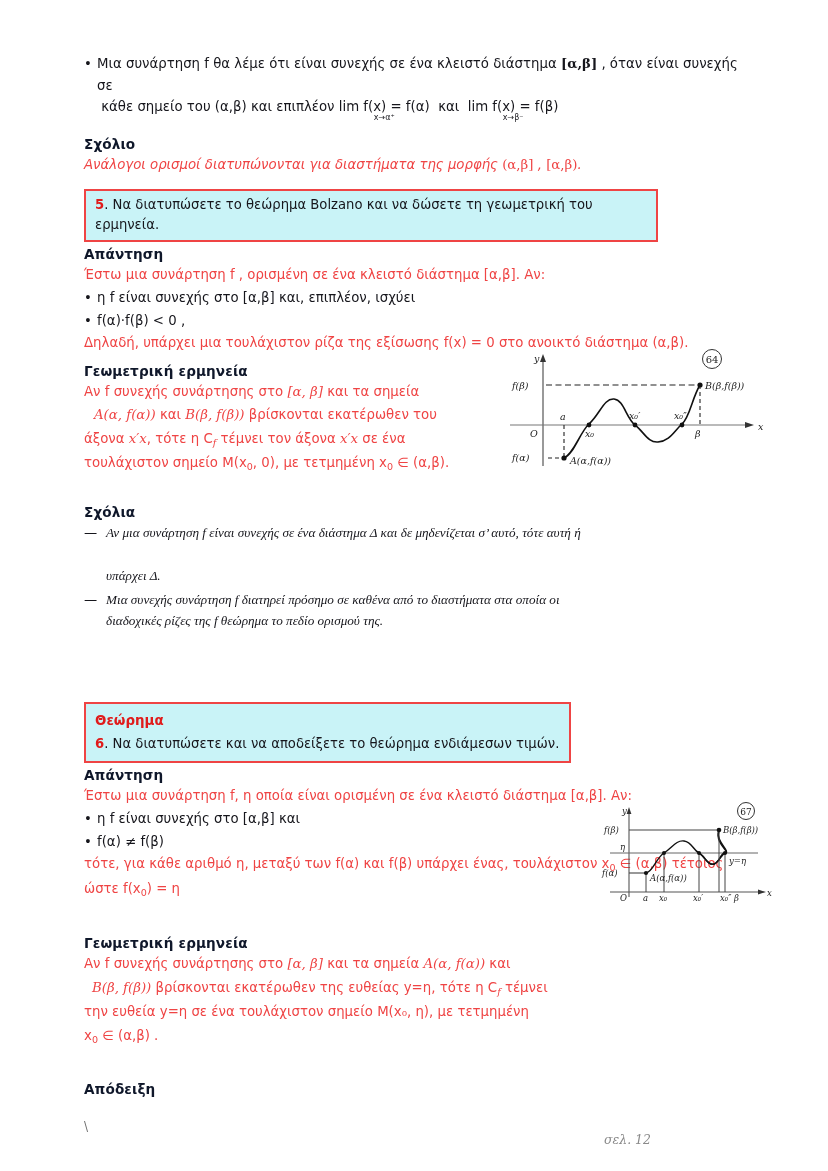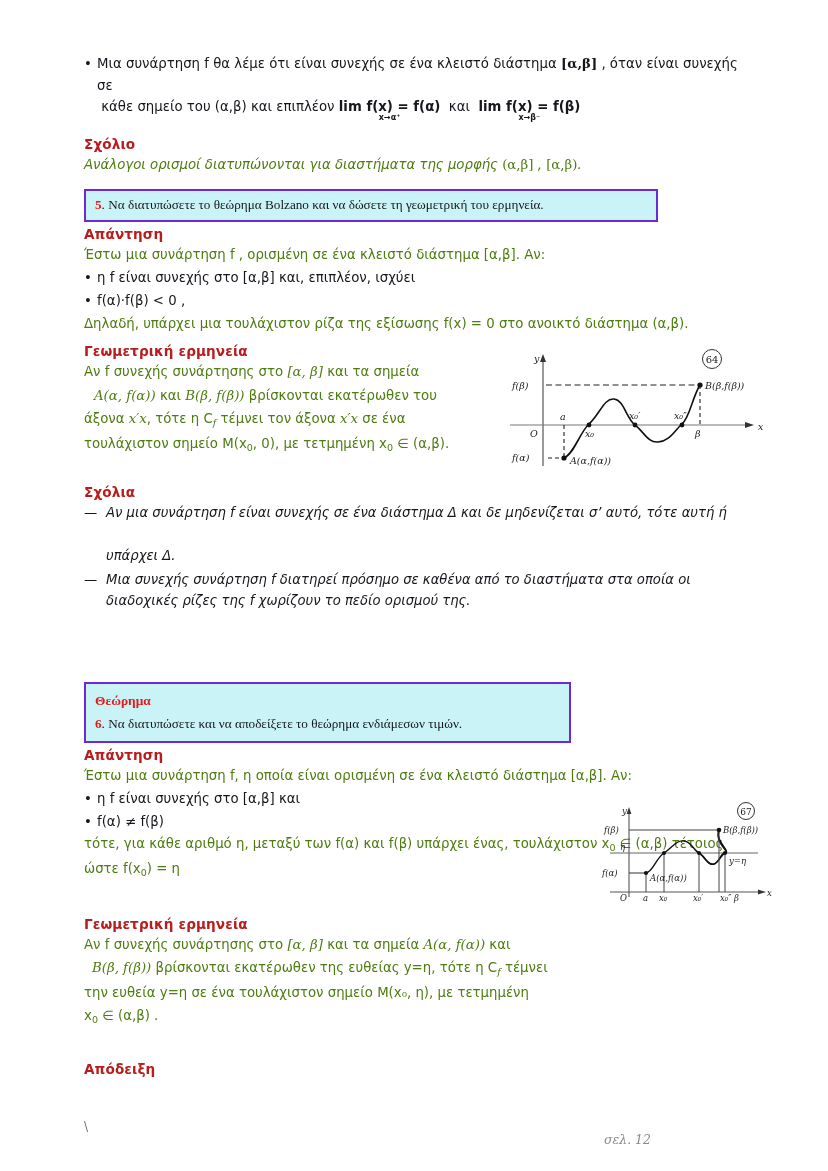--- a/index.html
+++ b/index.html
@@ -27,40 +27,40 @@
     left: 84px;
     top: 52px;
     width: 672px;
   }
 
   
   .para {
     font-size: 13.3px;
     line-height: 1.62;
     margin: 0 0 2px 0;
-    color: #4d7c0f;
+    color: #ef4444;
   }
   .bullet-row {
     display: flex;
     align-items: flex-start;
     font-size: 13.3px;
     line-height: 1.62;
     margin: 1px 0 1px 0;
   }
   .bullet-dot {
     flex: 0 0 auto;
     width: 13px;
     font-size: 13.3px;
     line-height: 1.62;
     text-align: left;
   }
   .bullet-body { flex: 1 1 auto; }
 
   .heading-blue {
-    color: #b91c1c;
+    color: #0f172a;
     font-size: 13.6px;
     font-weight: bold;
     margin: 9px 0 2px 0;
     letter-spacing: 0.1px;
   }
   .heading-blue.tight { margin-top: 0; }
 
   .italic-note {
     font-style: italic;
     font-size: 13.3px;
@@ -69,44 +69,42 @@
 
   
   .mi { font-family: "DejaVu Serif", serif; font-style: italic; }
   .mser { font-family: "DejaVu Serif", serif; }
   .sub { font-size: 0.72em; vertical-align: -0.32em; }
   .limwrap {
     display: inline-block;
     position: relative;
     text-align: center;
     vertical-align: baseline;
-    font-weight: bold;
   }
   .limwrap .limtop { display: block; line-height: 1.1; }
   .limwrap .limbot {
     display: block;
     font-size: 8px;
     line-height: 1;
     position: absolute;
     left: 0; right: 0;
     top: 100%;
     margin-top: -1px;
     white-space: nowrap;
   }
 
   
   .qbox {
-    border: 2px solid #6d28d9;
+    border: 2px solid #ef4444;
     background: #c9f3f7;
     box-sizing: border-box;
     padding: 4px 8px 5px 9px;
     margin: 14px 0 4px 0;
     font-size: 13.2px;
     line-height: 1.5;
-    font-family: Liberation Serif, serif;
   }
   .qbox.theorem { padding-top: 7px; padding-bottom: 7px; }
   .qnum { color: #e01b1b; font-weight: bold; }
   .theorem-title {
     color: #e01b1b;
     font-weight: bold;
     font-size: 13.4px;
     display: block;
     margin-bottom: 3px;
   }
@@ -147,21 +145,21 @@
     font-style: italic;
     font-size: 13.2px;
     line-height: 1.63;
     margin-top: 2px;
   }
   .dash-mark {
     flex: 0 0 auto;
     width: 22px;
     font-style: normal;
   }
-  .dash-body { flex: 1 1 auto; }
+  .dash-body { flex: 1 1 auto; font-family: Liberation Serif, serif; }
   .spacer-sm { height: 8px; }
   .spacer-md { height: 18px; }
   .spacer-lg { height: 30px; }
 </style>
 </head>
 <body>
 
 <div class="page">
 
   <div class="content">
@@ -239,21 +237,21 @@
         <span>Αν μια συνάρτηση f είναι συνεχής σε ένα διάστημα Δ και δε μηδενίζεται σ’ αυτό, τότε αυτή ή</span><br>
         <br>
         <span>υπάρχει Δ.</span>
       </span>
     </div>
 
     <div class="dash-item">
       <span class="dash-mark">—</span>
       <span class="dash-body">
         <span>Μια συνεχής συνάρτηση f διατηρεί πρόσημο σε καθένα από το διαστήματα στα οποία οι</span><br>
-        <span style="padding-left:0px">διαδοχικές ρίζες της f χωρίζουν το πεδίο ορισμού της.</span>
+        <span style="padding-left:0px">διαδοχικές ρίζες της f θεώρημα το πεδίο ορισμού της.</span>
       </span>
     </div>
 
     <div class="spacer-lg"></div>
     <div style="height:26px"></div>
 
     <div class="qbox theorem" style="width:487px">
       <span class="theorem-title">Θεώρημα</span>
       <span class="qnum">6</span><span>.</span><span> Να διατυπώσετε και να αποδείξετε το θεώρημα ενδιάμεσων τιμών.</span>
     </div>

